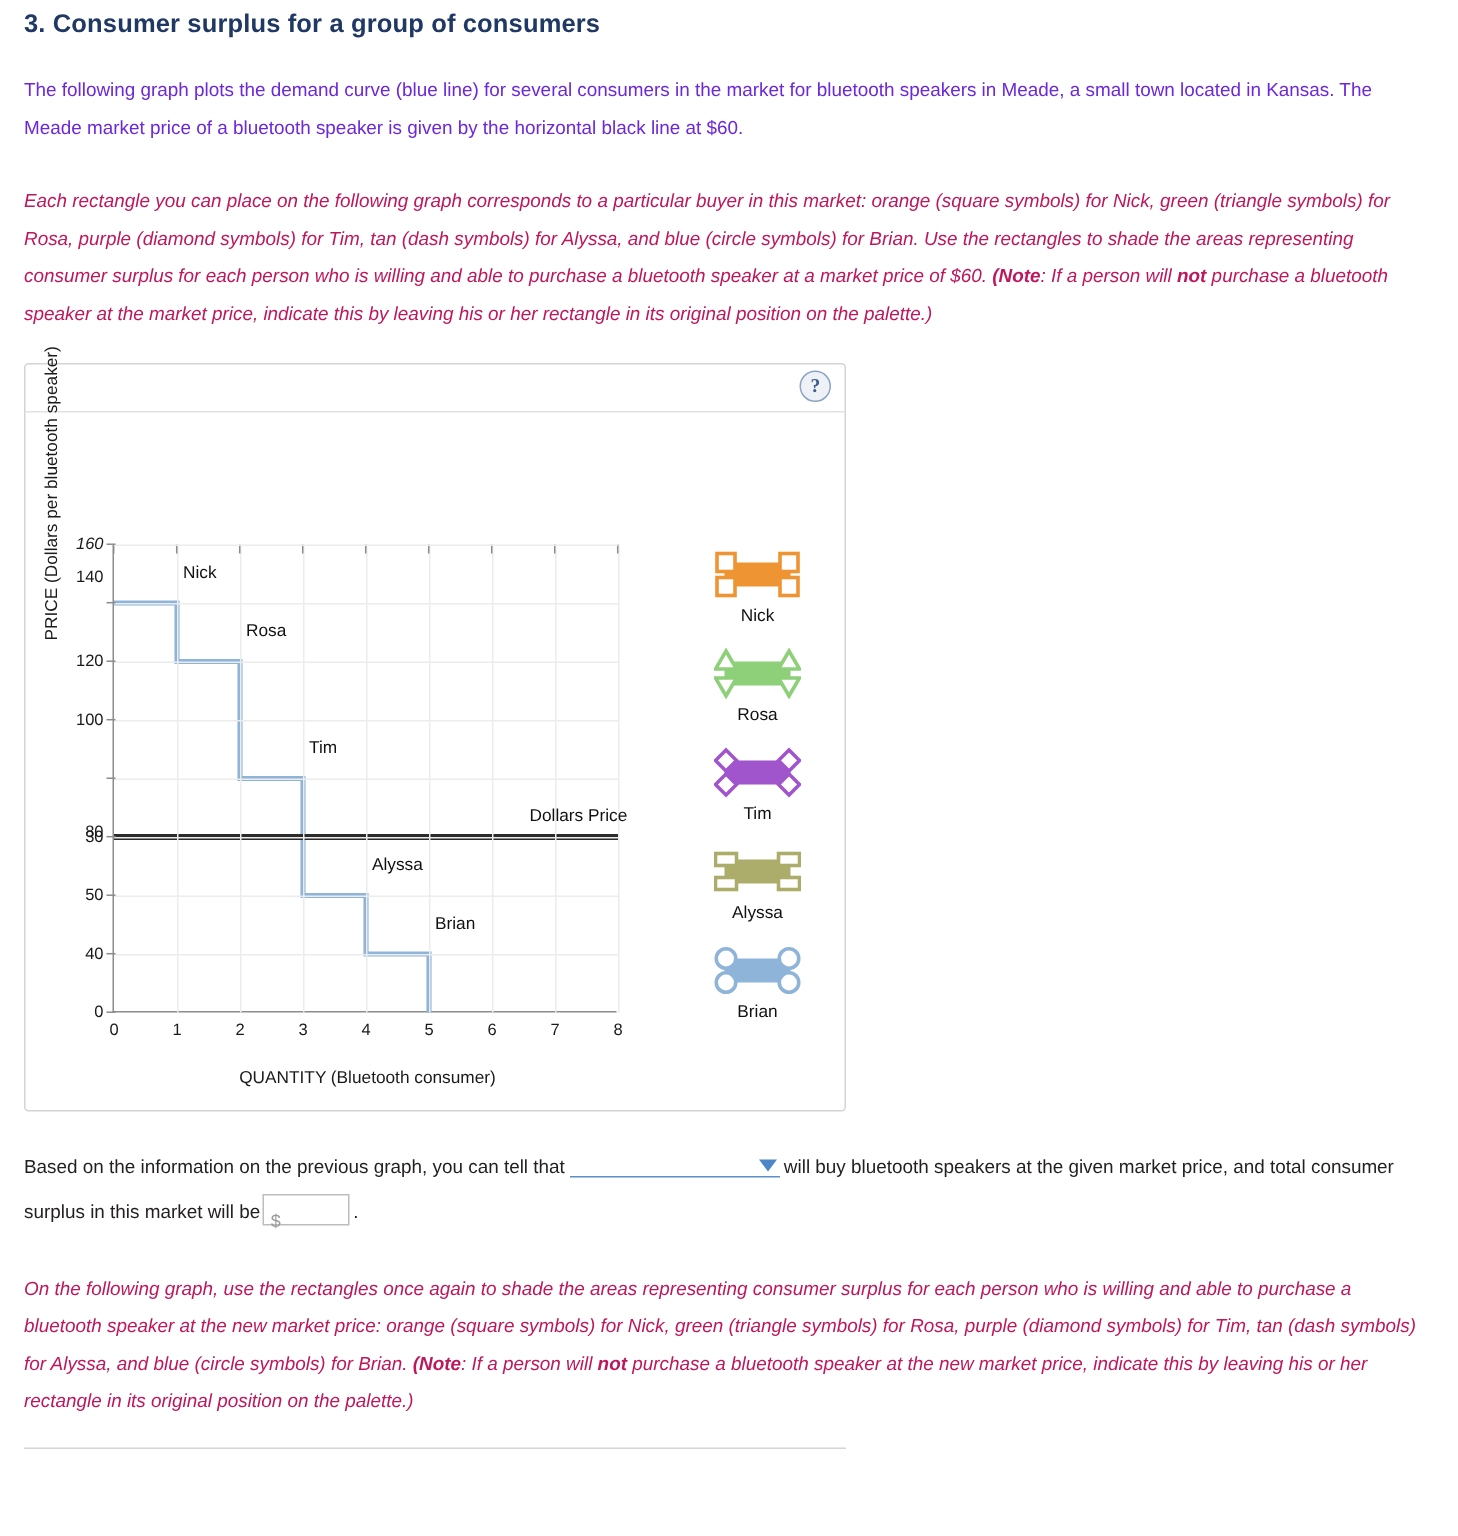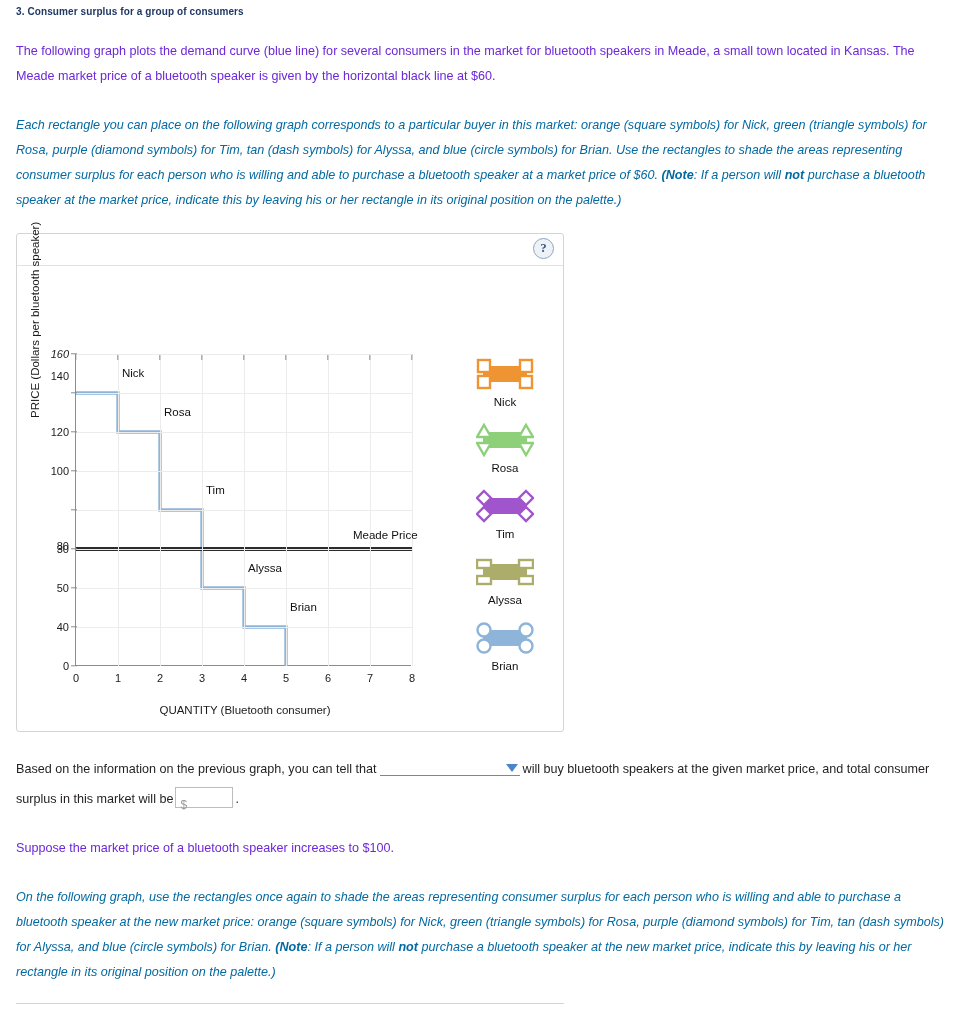--- a/index.html
+++ b/index.html
@@ -8,39 +8,39 @@
     width: 972px;
     background: #ffffff;
     font-family: "Liberation Sans", sans-serif;
     font-size: 12.5px;
     color: #231f20;
     -webkit-font-smoothing: antialiased;
   }
   .page { width: 972px; padding: 0 16px 0 16px; }
 
   .q-title {
-    font-size: 10px;
+    font-size: 17px;
     font-weight: bold;
     color: #1f3864;
     margin: 6px 0 0 0;
     letter-spacing: .1px;
   }
 
   p.body-text {
     font-size: 12.6px;
     line-height: 25px;
     margin: 22px 0 0 0;
     color: #6d28d9;
   }
   p.italic-text {
     font-style: italic;
     font-size: 12.6px;
     line-height: 25px;
     margin: 24px 0 0 0;
-    color: #0369a1;
+    color: #be185d;
   }
   p.italic-text b, p.body-text b { font-weight: bold; }
 
   
   .panel {
     margin-top: 20px;
     border: 1px solid #d4d4d4;
     border-radius: 3px;
     background: #fff;
     width: 548px;
@@ -292,21 +292,21 @@
             <div class="ytick-lbl" style="top: 78px;">120</div>
             <div class="gridh" style="top: 39px;"></div>
             <div class="ytick-mark" style="top: 39px;"></div>
             <div class="ytick-lbl" style="top: 22px;">140</div>
             <div class="gridh" style="top: 0px;"></div>
             <div class="ytick-mark" style="top: 0px;"></div>
             <div class="ytick-lbl" style="top: 0px; font-style: italic;">160</div>
             <div class="series-lbl" style="left: 46px; top: 13.45px;">Nick</div>
             <div class="series-lbl" style="left: 88px; top: 52.45px;">Rosa</div>
             <div class="series-lbl" style="left: 130px; top: 130.45px;">Tim</div>
-            <div class="mkt-lbl" style="left: 277px; top: 175.3px;">Meade Price</div>
+            <div class="mkt-lbl" style="left: 277px; top: 175.3px;">Dollars Price</div>
             <div class="series-lbl" style="left: 172px; top: 208.45px;">Alyssa</div>
             <div class="series-lbl" style="left: 214px; top: 247.45px;">Brian</div>
           </div>
       </div>
 
       <div class="palette" id="palette">
           <div class="pal-item">
             <svg width="58" height="34" viewBox="0 0 58 34" class="pal-rect">
               <rect x="7" y="9" width="44" height="16" fill="#ef9432"></rect>
               <rect x="2" y="3" width="12" height="12" fill="#ffffff" stroke="#ef9432" stroke-width="2.4"></rect>
@@ -355,18 +355,17 @@
               <circle cx="50" cy="25" r="6.5" fill="#ffffff" stroke="#8fb4d9" stroke-width="2.4"></circle>
             </svg>
             <span class="pal-name">Brian</span>
           </div>
         </div>
     </div>
   </div>
 
   <p class="answer-p"><span>Based on the information on the previous graph, you can tell that</span><span class="dropdown"><span class="dd-arrow"></span></span><span>will buy bluetooth speakers at the given market price, and total consumer surplus in this market will be</span><span class="money-field"><span class="money-sign">$</span><input class="money-input" type="text" placeholder="" style=""></span><span>.</span></p>
 
-  <p class="body-text">Suppose the market price of a bluetooth speaker increases to $100.</p>
 
   <p class="italic-text"><span>On the following graph, use the rectangles once again to shade the areas representing consumer surplus for each person who is willing and able to purchase a bluetooth speaker at the new market price: orange (square symbols) for Nick, green (triangle symbols) for Rosa, purple (diamond symbols) for Tim, tan (dash symbols) for Alyssa, and blue (circle symbols) for Brian. </span><b>(</b><b>Note</b><span>: If a person will </span><b>not</b><span> purchase a bluetooth speaker at the new market price, indicate this by leaving his or her rectangle in its original position on the palette.)</span></p>
 
   <div class="bottom-panel-edge"></div>
 </div>
 
 </body></html>

